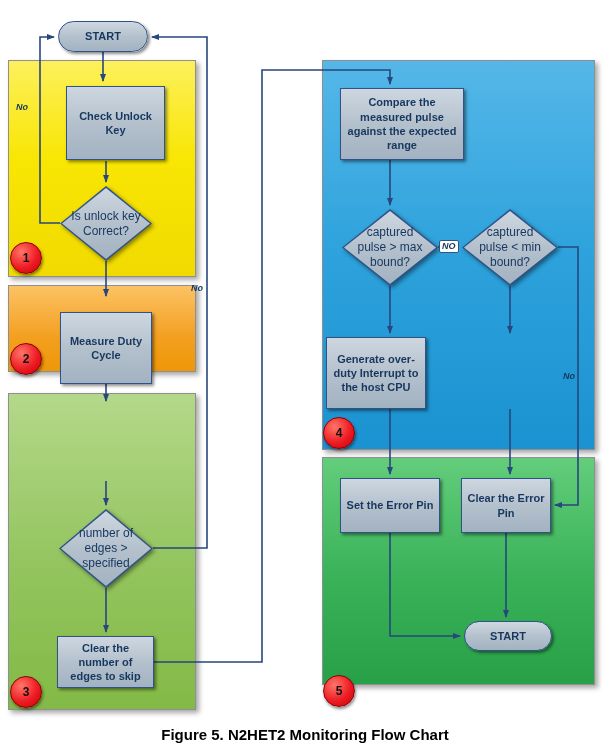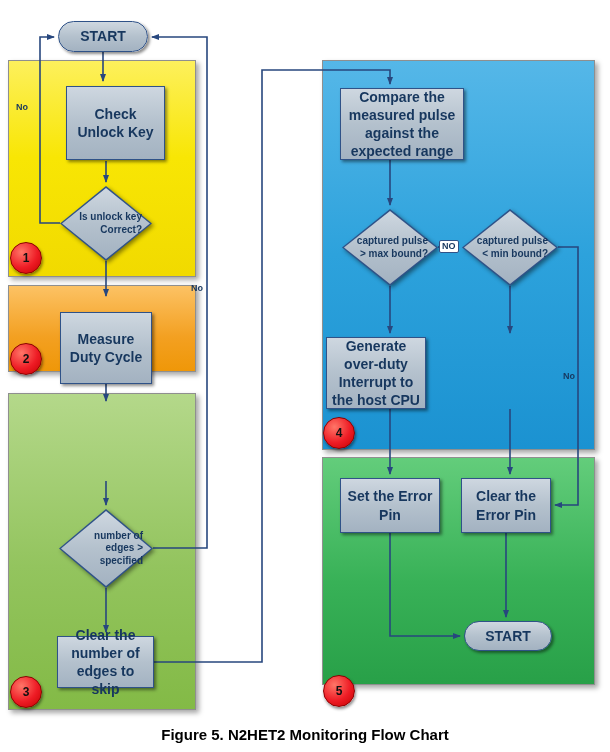--- a/index.html
+++ b/index.html
@@ -7,40 +7,40 @@
           font-family:"Liberation Sans",sans-serif;overflow:hidden;}
   .region{position:absolute;z-index:1;border:1px solid #8f8f8f;
           box-shadow:3px 3px 5px rgba(0,0,0,.35);box-sizing:border-box;}
   .r-yellow{background:linear-gradient(180deg,#fdf05c 0%,#f8e604 45%,#f1da00 100%);}
   .r-orange{background:linear-gradient(180deg,#fcc264 0%,#f3a021 60%,#ef9708 100%);}
   .r-lgreen{background:linear-gradient(180deg,#b4d88a 0%,#93c45e 55%,#83ba46 100%);}
   .r-blue{background:linear-gradient(180deg,#55b7e8 0%,#2da2dc 50%,#1b92d1 100%);}
   .r-rgreen{background:linear-gradient(180deg,#63cd7b 0%,#38b157 55%,#28a048 100%);}
   #arrows{position:absolute;left:0;top:0;z-index:2;pointer-events:none;}
   .node{position:absolute;z-index:3;display:flex;align-items:center;justify-content:center;
-        text-align:center;font-weight:bold;color:#17375e;font-size:14px;line-height:1.3;
+        text-align:center;font-weight:bold;color:#17375e;font-size:11px;line-height:1.3;
         background:linear-gradient(180deg,#ced7e0 0%,#b4c1cd 50%,#a3b2c1 100%);
         border:1.5px solid #2f5288;box-shadow:2px 2px 3px rgba(0,0,0,.45);
         padding:2px 4px;box-sizing:border-box;}
   .stadium{border-radius:16px;}
   .diamond{position:absolute;z-index:3;}
   .dwrap{position:absolute;inset:0;filter:drop-shadow(2px 2px 2px rgba(0,0,0,.45));}
   .dshape{position:absolute;inset:0;background:#2f5288;
           clip-path:polygon(50% 0,100% 50%,50% 100%,0 50%);}
   .dfill{position:absolute;inset:2px;
          background:linear-gradient(180deg,#ced7e0 0%,#b4c1cd 50%,#a3b2c1 100%);
          clip-path:polygon(50% 0,100% 50%,50% 100%,0 50%);}
   .dlabel{position:absolute;inset:0;z-index:1;display:flex;align-items:center;justify-content:center;
-          text-align:right;font-weight:bold;color:#17375e;font-size:10px;line-height:1.25;
+          text-align:center;font-weight:normal;color:#17375e;font-size:12px;line-height:1.25;
           padding:0 10px;}
   .badge{position:absolute;z-index:4;width:30px;height:30px;border-radius:50%;
          background:radial-gradient(circle at 35% 30%,#ff7668 0%,#ee1c25 55%,#c40000 100%);
          border:1px solid #8b0000;display:flex;align-items:center;justify-content:center;
          font-weight:bold;font-size:12px;color:#101010;box-shadow:1px 2px 3px rgba(0,0,0,.45);}
-  .elabel{position:absolute;z-index:4;font-weight:bold;color:#17375e;font-size:9px;line-height:1;}
+  .elabel{position:absolute;z-index:4;font-weight:bold;color:#17375e;font-size:9px;line-height:1;font-style:italic;}
   .elabel.boxed{background:#ffffff;border:1px solid #2f5288;border-radius:2px;padding:1px 2px;}
   .caption{position:absolute;left:0;right:0;top:726px;z-index:4;text-align:center;
            font-weight:bold;font-size:15px;color:#000000;}
 </style>
 </head>
 <body>
 
 <div id="canvas">
 
   <div class="region r-yellow" style="left:8px;top:60px;width:188px;height:217px"></div>

